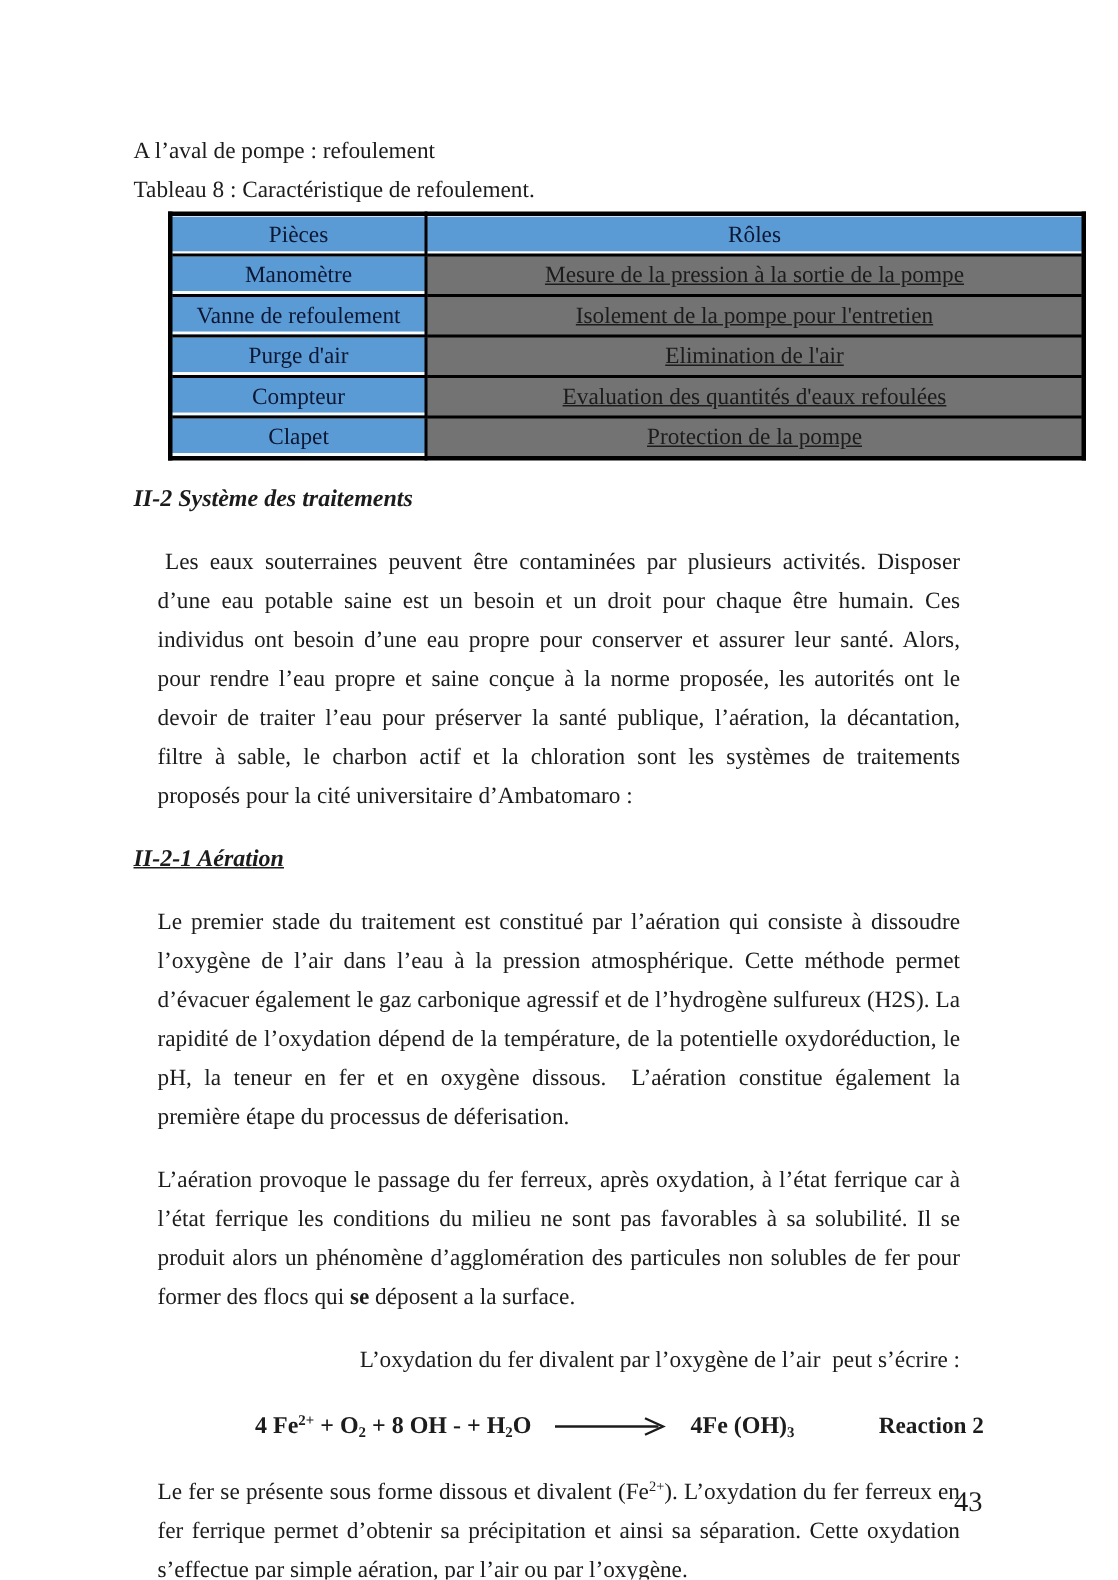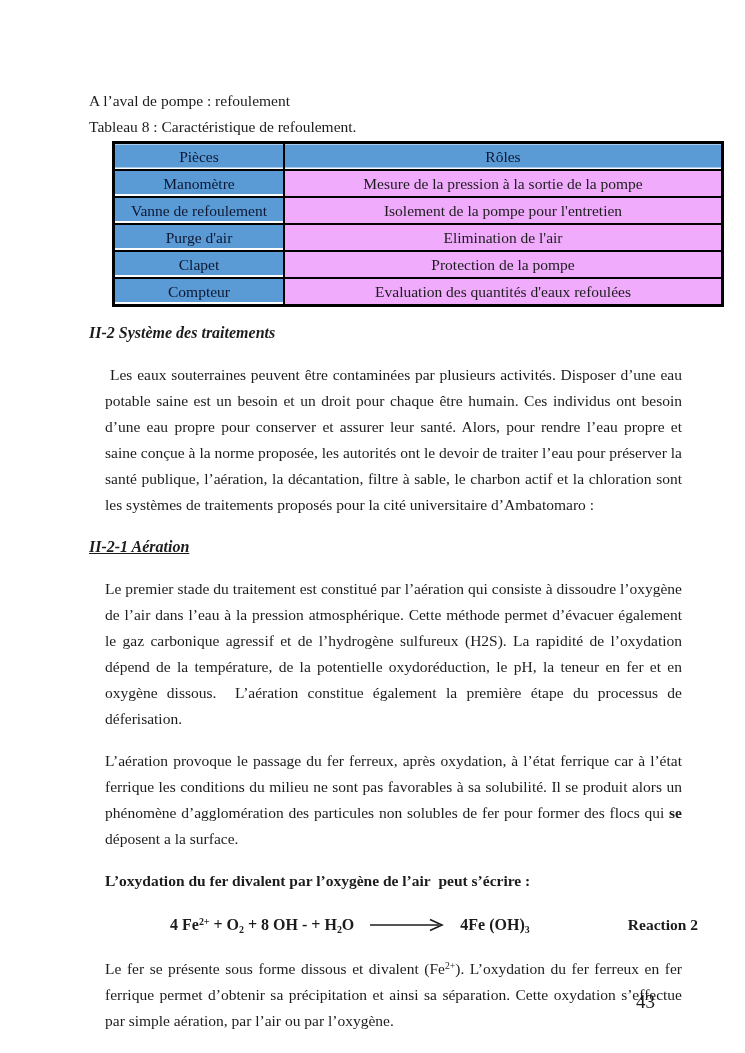--- a/index.html
+++ b/index.html
@@ -6,21 +6,21 @@
   body {
     width: 745px; height: 1053px;
     background: #ffffff;
     font-family: "Liberation Serif", "DejaVu Serif", serif;
     color: #1c1c1c;
     position: relative;
     overflow: hidden;
   }
   .page {
     position: absolute; inset: 0;
-    padding: 88px 47px 0 89px;
+    padding: 88px 89px 0 89px;
     box-sizing: border-box;
   }
   .line {
     margin: 0;
     font-size: 15.5px;
     line-height: 26px;
   }
   .dtable {
     border-collapse: collapse;
     margin: 1px 0 0 23px;
@@ -36,37 +36,37 @@
     vertical-align: middle;
     height: 23px;
     padding: 1px 4px;
     line-height: 20px;
   }
   .col1 { width: 160px; }
   .blue {
     background: linear-gradient(to bottom, #5b9bd5 0, #5b9bd5 calc(100% - 2px), #fbfbfb calc(100% - 2px));
     color: #0c1733;
   }
-  .white-cell { background: #f0abfc; }
+  .white-cell { background: #737373; text-decoration: underline; }
   .sect {
     margin: 13px 0 0 0;
     font-size: 16px;
     font-weight: bold;
     font-style: italic;
     line-height: 26px;
   }
   .sect.sub { margin-top: 15px; text-decoration: underline; }
   .para {
     margin: 16px;
     font-size: 15.5px;
     line-height: 26px;
     text-align: justify;
   }
   .indent1 { text-indent: 5px; }
-  .nojust { text-align: left; font-weight: bold; }
+  .nojust { text-align: right; }
   .b { font-weight: bold; }
   sup, sub {
     font-size: 62%;
     vertical-align: baseline;
     position: relative;
     line-height: 0;
   }
   sup { top: -0.55em; }
   sub { top: 0.28em; }
   .equation {
@@ -113,26 +113,26 @@
       </tr>
       <tr>
         <td class="blue col1">Vanne de refoulement</td>
         <td class="white-cell">Isolement de la pompe pour l'entretien</td>
       </tr>
       <tr>
         <td class="blue col1">Purge d'air</td>
         <td class="white-cell">Elimination de l'air</td>
       </tr>
       <tr>
+        <td class="blue col1">Compteur</td>
+        <td class="white-cell">Evaluation des quantités d'eaux refoulées</td>
+      </tr>
+      <tr>
         <td class="blue col1">Clapet</td>
         <td class="white-cell">Protection de la pompe</td>
-      </tr>
-      <tr>
-        <td class="blue col1">Compteur</td>
-        <td class="white-cell">Evaluation des quantités d'eaux refoulées</td>
       </tr>
     </tbody>
   </table>
 
   <h2 class="sect">II-2 Système des traitements</h2>
 
   <p class="para indent1">Les eaux souterraines peuvent être contaminées par plusieurs activités. Disposer d’une eau potable saine est un besoin et un droit pour chaque être humain. Ces individus ont besoin d’une eau propre pour conserver et assurer leur santé. Alors, pour rendre l’eau propre et saine conçue à la norme proposée, les autorités ont le devoir de traiter l’eau pour préserver la santé publique, l’aération, la décantation, filtre à sable, le charbon actif et la chloration sont les systèmes de traitements proposés pour la cité universitaire d’Ambatomaro :</p>
 
   <h2 class="sect sub">II-2-1 Aération</h2>
 

